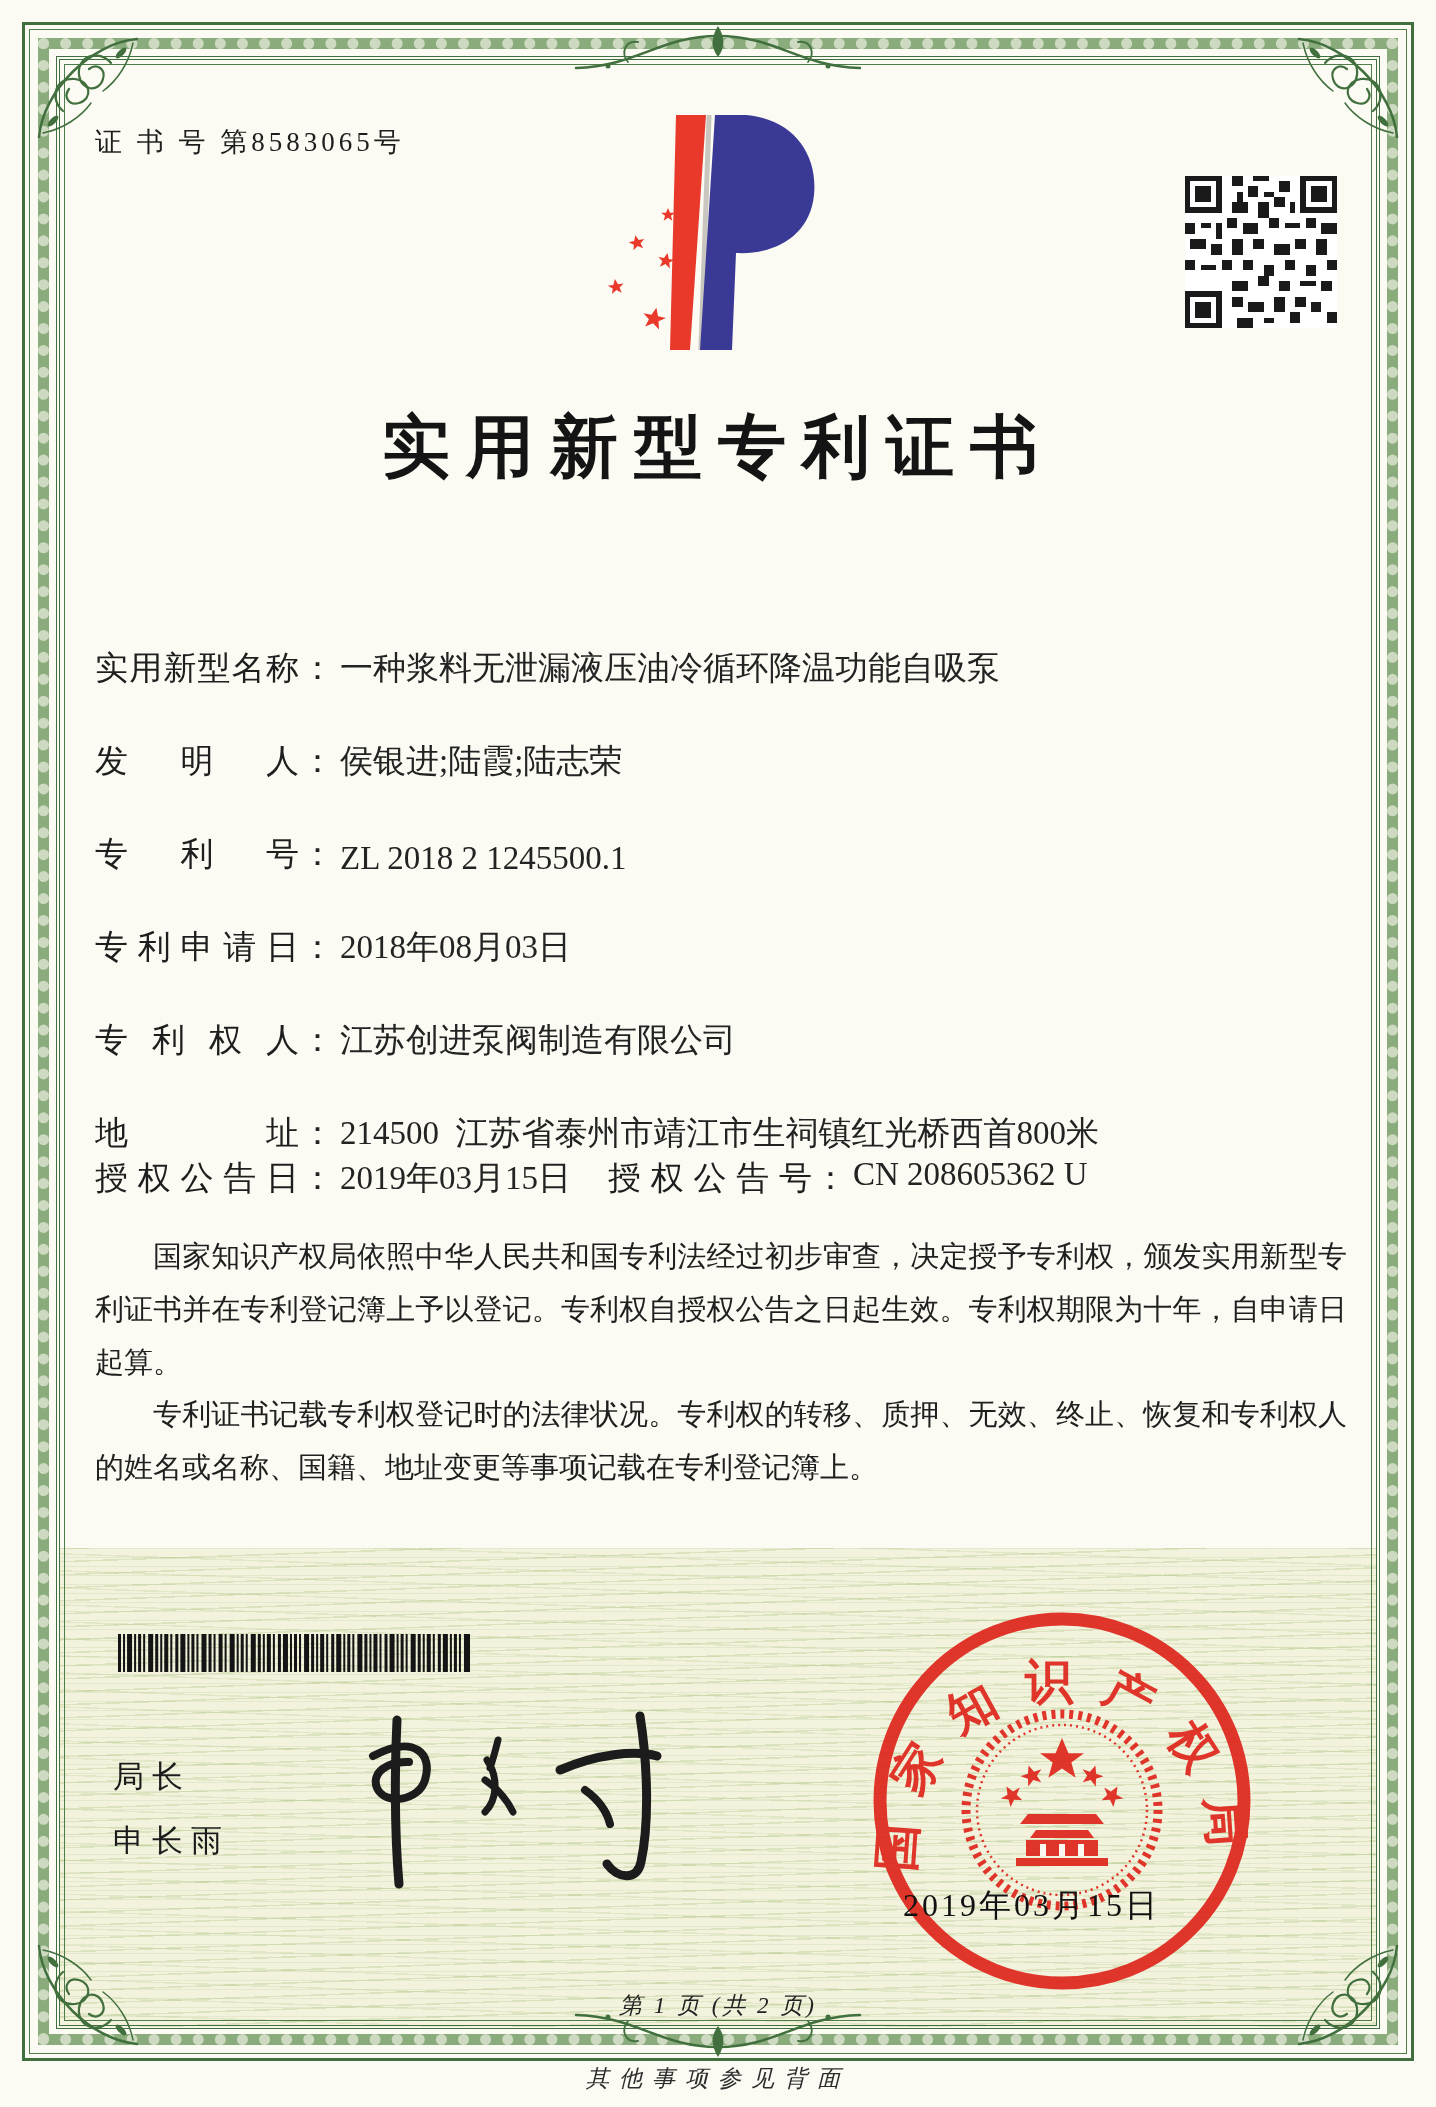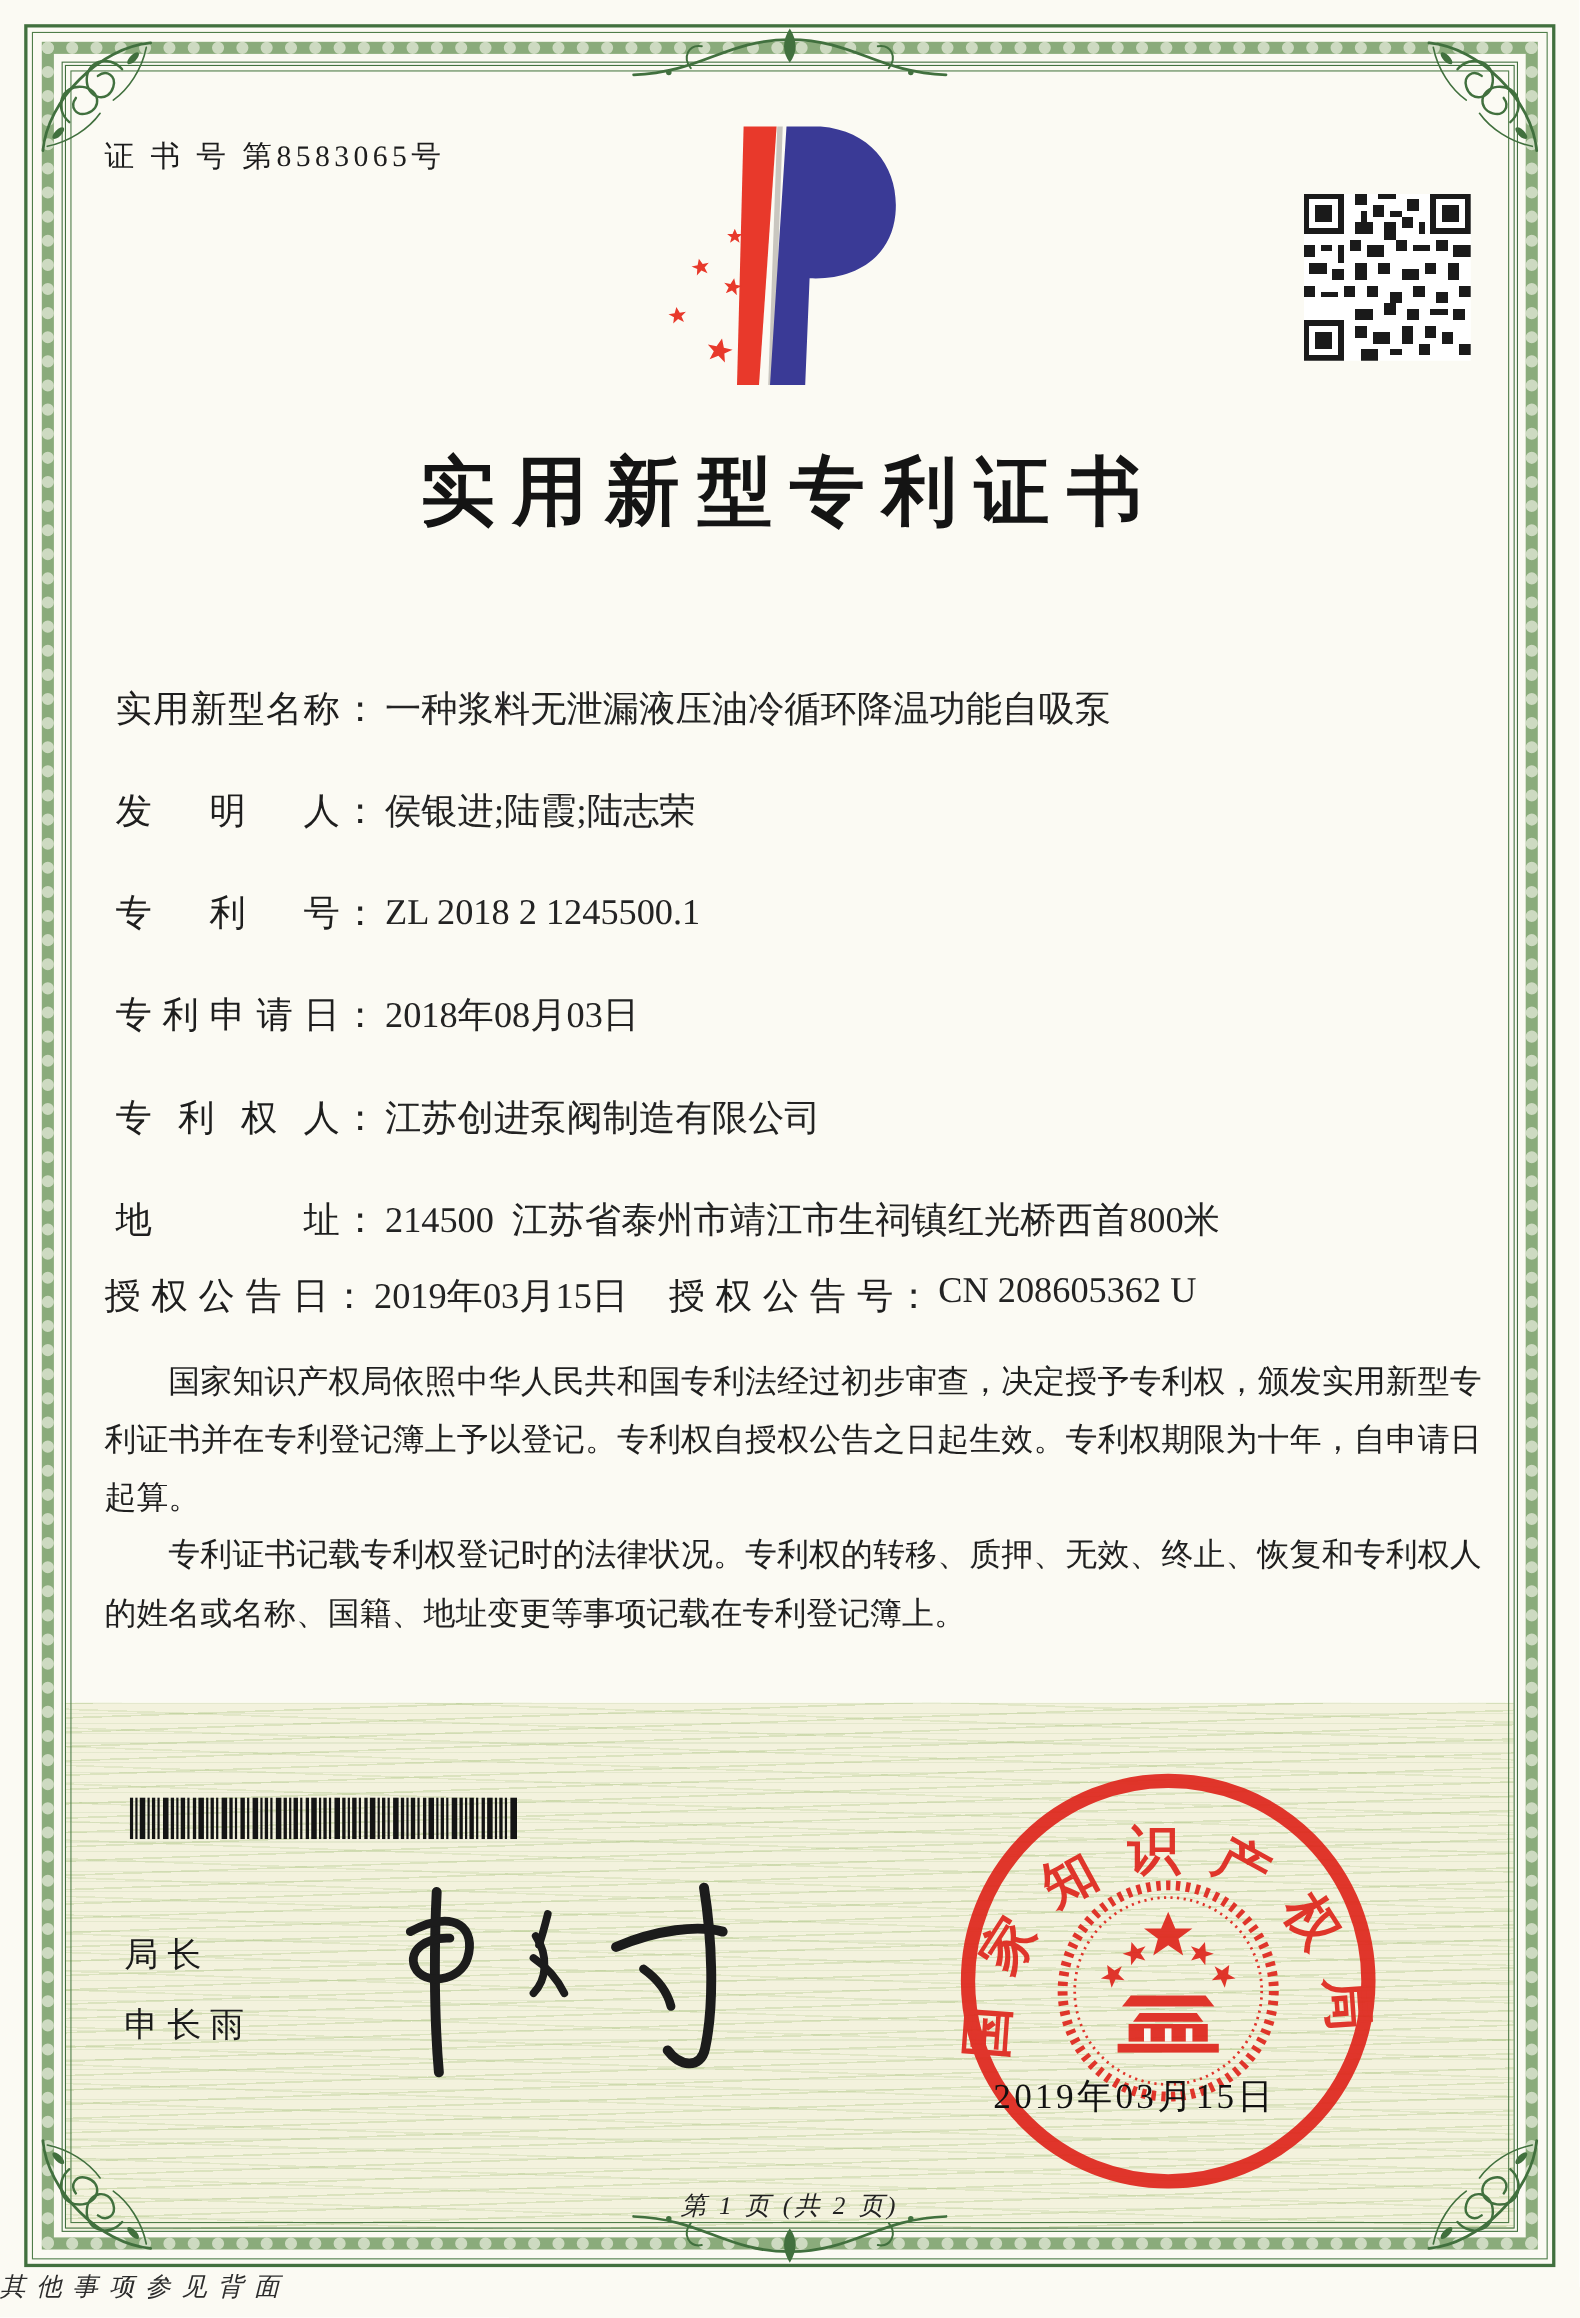--- a/index.html
+++ b/index.html
@@ -33,38 +33,38 @@
   .ornament-top{position:absolute;left:50%;top:22px;transform:translateX(-50%);z-index:3;}
   .ornament-bottom{position:absolute;left:50%;bottom:46px;transform:translateX(-50%) rotate(180deg);z-index:3;}
   
   .content{position:absolute;inset:0;z-index:4;border-radius:26px;}
   .cert-no{position:absolute;left:95px;top:124px;font-size:27px;letter-spacing:4px;color:#1d1d1d;}
   .logo{position:absolute;left:580px;top:103px;}
   .qr{position:absolute;left:1185px;top:176px;width:152px;height:152px;}
   .title{position:absolute;left:0;top:402px;width:100%;text-align:center;
          font-size:68px;font-weight:bold;letter-spacing:16px;color:#141414;}
   .fields{position:absolute;left:95px;top:598px;width:1260px;}
-  .field-row{height:93px;font-size:33px;display:flex;align-items:center;margin-left:10px;}
+  .field-row{height:93px;font-size:33px;display:flex;align-items:flex-end;}
   .field-label{display:inline-block;width:204px;text-align:justify;text-align-last:justify;color:#1e1e1e;}
   .field-colon{margin:0 6px 0 2px;}
   .field-value{white-space:pre-wrap;color:#232323;}
   .grant-row{position:absolute;left:95px;top:1156px;width:1260px;font-size:33px;height:60px;}
   .grant-right{position:absolute;left:513px;top:0;display:flex;}
   .grant-left{position:absolute;left:0;top:0;display:flex;}
   .paras{position:absolute;left:95px;top:1230px;width:1252px;font-size:29px;
          line-height:1.82;text-align:justify;color:#1f1f1f;}
   .paras p{margin:0;text-indent:2em;}
   .barcode{position:absolute;left:118px;top:1634px;width:352px;height:38px;}
   .signoff-title{position:absolute;left:113px;top:1756px;font-size:31px;letter-spacing:8px;color:#1b1b1b;text-align:right;}
   .signoff-name{position:absolute;left:113px;top:1820px;font-size:31px;letter-spacing:8px;color:#1b1b1b;}
   .signature{position:absolute;left:335px;top:1698px;}
   .seal{position:absolute;left:863px;top:1602px;}
   .seal-date{position:absolute;left:903px;top:1884px;font-size:32px;letter-spacing:3px;color:#111;z-index:6;}
   .page-info{position:absolute;left:0;top:1990px;width:100%;text-align:center;font-size:23px;letter-spacing:3px;color:#222;font-style:italic;}
-  .back-note{position:absolute;left:0;top:2063px;width:100%;text-align:left;font-size:23px;
+  .back-note{position:absolute;left:0;top:2063px;width:100%;text-align:center;font-size:23px;
              letter-spacing:10px;color:#2c2c2c;font-style:italic;}
 </style>
 </head>
 <body>
 
 <div class="page">
 
   <div class="guilloche"></div>
 
   <div class="f1"></div>

